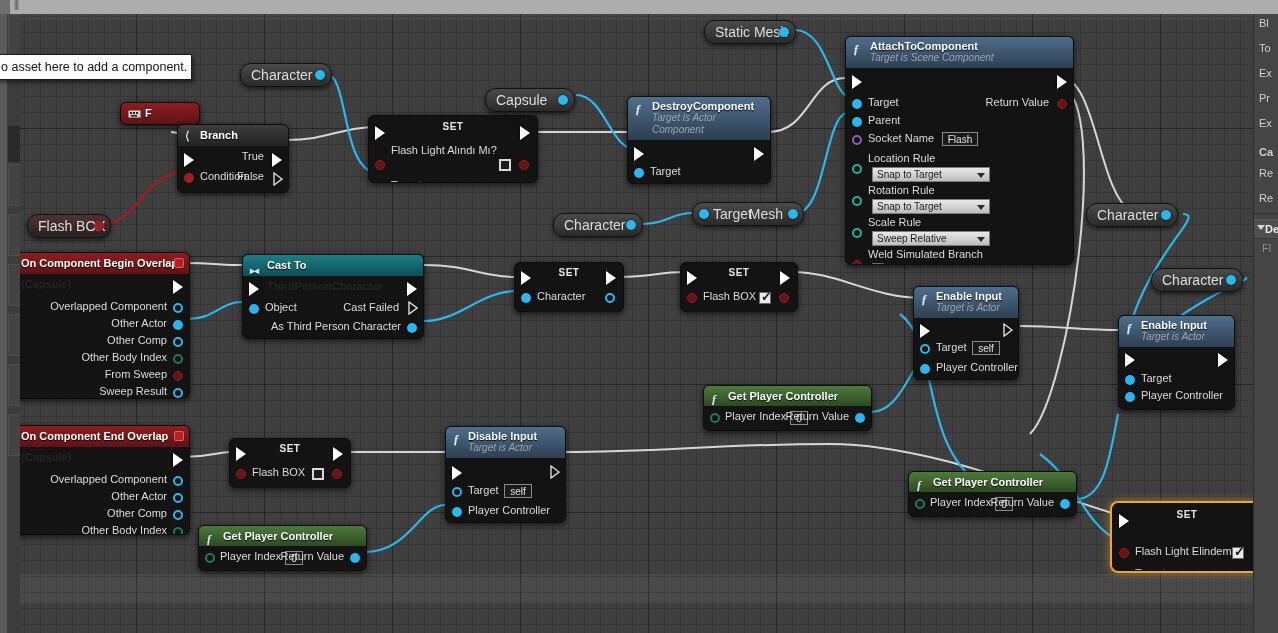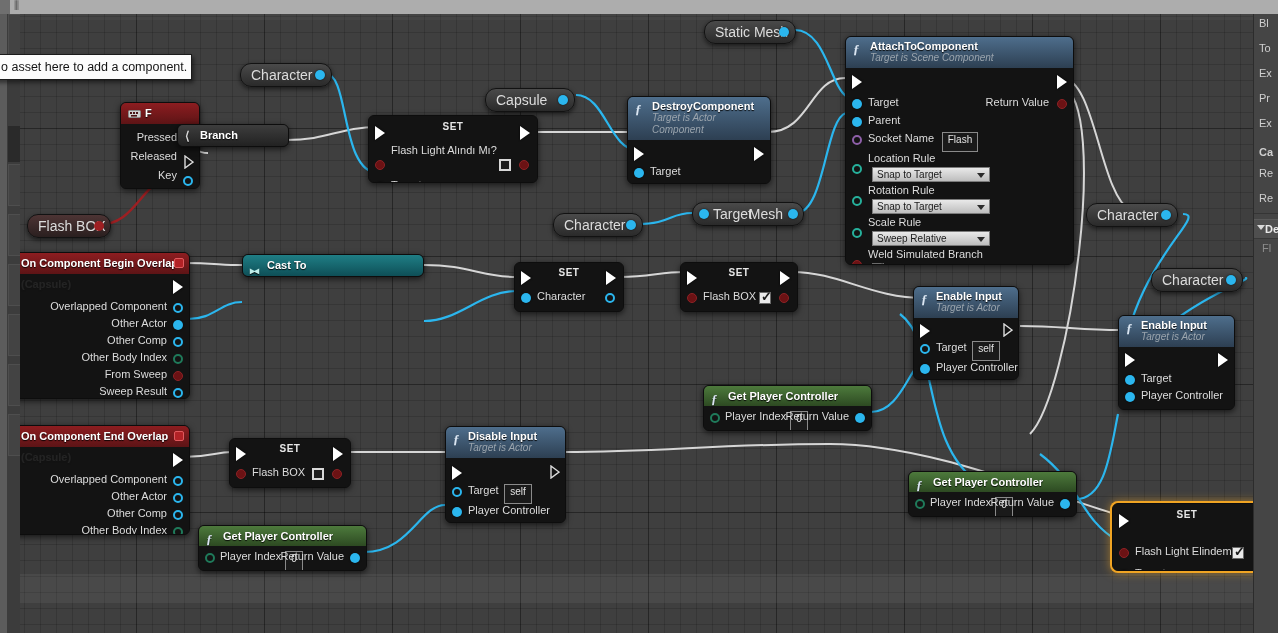--- a/index.html
+++ b/index.html
@@ -86,21 +86,21 @@
   
   .exec{position:absolute;width:0;height:0;border-top:7px solid transparent;border-bottom:7px solid transparent;
     border-left:10px solid #ffffff;filter:drop-shadow(0 0 1px rgba(0,0,0,.9));}
   .exec-o{position:absolute;width:9px;height:14px;}
   .exec-o svg{display:block;}
 
   
   .cb{position:absolute;width:12px;height:12px;background:#eaeaea;border:1px solid #6a6a6a;box-sizing:border-box;}
   .cb.empty{background:#1d1d1d;border:2px solid #d8d8d8;}
   .cb .tick{position:absolute;left:1px;top:-3px;font-size:13px;color:#1a1a1a;line-height:14px;font-weight:bold;}
-  .txtbox{position:absolute;height:20px;line-height:13px;background:#1a1a1a;border:1px solid #8a8a8a;
+  .txtbox{position:absolute;height:14px;line-height:13px;background:#1a1a1a;border:1px solid #8a8a8a;
     color:#e2e2e2;font-size:10px;text-align:center;box-sizing:border-box;padding:0 4px;}
   .combo{position:absolute;height:15px;line-height:14px;background:linear-gradient(to bottom,#e9e9e9,#bdbdbd);
     border:1px solid #7b7b7b;color:#1b1b1b;font-size:10px;box-sizing:border-box;padding:0 4px;}
   .combo .arrow{position:absolute;right:4px;top:5px;width:0;height:0;border-left:4px solid transparent;
     border-right:4px solid transparent;border-top:5px solid #2b2b2b;}
 
   
   .pill{position:absolute;border-radius:11px;height:22px;line-height:22px;
     background:linear-gradient(to bottom,#4a4a4a,#2a2a2a);border:1px solid #121212;
     box-shadow:0 2px 5px rgba(0,0,0,.6);color:#dcdcdc;font-size:14px;white-space:nowrap;}
@@ -255,44 +255,39 @@
           <svg width="13" height="13" viewBox="0 0 13 13">
               <rect x="0.5" y="3.5" width="12" height="7" rx="1" fill="#cfcfcf" stroke="#8a8a8a"></rect>
               <rect x="2" y="5" width="2" height="2" fill="#4a1416"></rect>
               <rect x="5" y="5" width="2" height="2" fill="#4a1416"></rect>
               <rect x="8" y="5" width="2" height="2" fill="#4a1416"></rect>
               <rect x="3" y="8" width="6" height="1.6" fill="#4a1416"></rect>
             </svg>
         </span>
         <span style="position:absolute;left:24px;top:0;">F</span>
       </div>
-      <div class="body body-plain" style="height:64px;">
-        <div class="row r" style="padding-right:22px;top:4px;">
-          <span>Pressed</span>
-        </div>
-        <span class="exec" style="right:6px;top:8px;"></span>
-        <div class="row r" style="padding-right:22px;top:5px;">
-          <span>Released</span>
-        </div>
-        <span class="exec-o" style="right:6px;top:31px;">
-          <svg width="10" height="14" viewBox="0 0 10 14">
-              <path d="M1,1 L9,7 L1,13 Z" fill="none" stroke="#dcdcdc" stroke-width="1.4"></path>
-            </svg>
-        </span>
-        <div class="row r" style="padding-right:22px;top:6px;">
-          <span>Key</span>
-        </div>
-        <span class="pin blue-o" style="right:6px;top:52px;"></span>
-      </div>
     </div>
 
     <div class="node" style="left:157px;top:110px;width:110px;">
       <div class="hdr" style="background:linear-gradient(to bottom,#3d3d3d,#222);">
         <span style="position:absolute;left:7px;top:1px;font-size:12px;color:#d6d6d6;">⟨</span>
         <span style="position:absolute;left:22px;top:0;">Branch</span>
+      </div>
+      <div class="body body-plain" style="height:46px;">
+        <span class="exec" style="left:6px;top:7px;"></span>
+        <span class="lbl" style="right:24px;top:4px;">True</span>
+        <span class="exec" style="right:6px;top:7px;"></span>
+        <span class="pin red" style="left:6px;top:27px;"></span>
+        <span class="lbl" style="left:22px;top:24px;">Condition</span>
+        <span class="lbl" style="right:24px;top:24px;">False</span>
+        <span class="exec-o" style="right:6px;top:26px;">
+          <svg width="10" height="14" viewBox="0 0 10 14">
+              <path d="M1,1 L9,7 L1,13 Z" fill="none" stroke="#dcdcdc" stroke-width="1.4"></path>
+            </svg>
+        </span>
       </div>
     </div>
 
     <div class="node" style="left:348px;top:101px;width:168px;">
       <div class="body body-setred" style="height:66px;">
         <span class="setlabel" style="top:5px;">SET</span>
         <span class="exec" style="left:6px;top:10px;"></span>
         <span class="exec" style="right:7px;top:10px;"></span>
         <span class="pin darkred" style="left:6px;top:44px;"></span>
         <span class="lbl" style="left:22px;top:28px;">Flash Light Alındı Mı?</span>
@@ -388,20 +383,34 @@
         <span class="lbl" style="right:22px;top:111px;">Sweep Result</span>
         <span class="pin blue-o" style="right:6px;top:114px;"></span>
       </div>
     </div>
 
     <div class="node" style="left:222px;top:240px;width:180px;">
       <div class="hdr hdr-teal" style="padding-left:24px;">
         <span class="castico">▸◂</span>
         <span>Cast To ThirdPersonCharacter</span>
       </div>
+      <div class="body body-plain" style="height:62px;">
+        <span class="exec" style="left:6px;top:6px;"></span>
+        <span class="exec" style="right:6px;top:6px;"></span>
+        <span class="pin blue" style="left:6px;top:28px;"></span>
+        <span class="lbl" style="left:22px;top:25px;">Object</span>
+        <span class="lbl" style="right:24px;top:25px;">Cast Failed</span>
+        <span class="exec-o" style="right:6px;top:25px;">
+          <svg width="10" height="14" viewBox="0 0 10 14">
+              <path d="M1,1 L9,7 L1,13 Z" fill="none" stroke="#dcdcdc" stroke-width="1.4"></path>
+            </svg>
+        </span>
+        <span class="lbl" style="right:22px;top:44px;">As Third Person Character</span>
+        <span class="pin blue" style="right:6px;top:47px;"></span>
+      </div>
     </div>
 
     <div class="node" style="left:494px;top:248px;width:108px;">
       <div class="body body-setblue" style="height:48px;">
         <span class="setlabel" style="top:4px;">SET</span>
         <span class="exec" style="left:6px;top:8px;"></span>
         <span class="exec" style="right:7px;top:8px;"></span>
         <span class="pin blue" style="left:6px;top:30px;"></span>
         <span class="lbl" style="left:22px;top:27px;">Character</span>
         <span class="pin blue-o" style="right:8px;top:30px;"></span>

